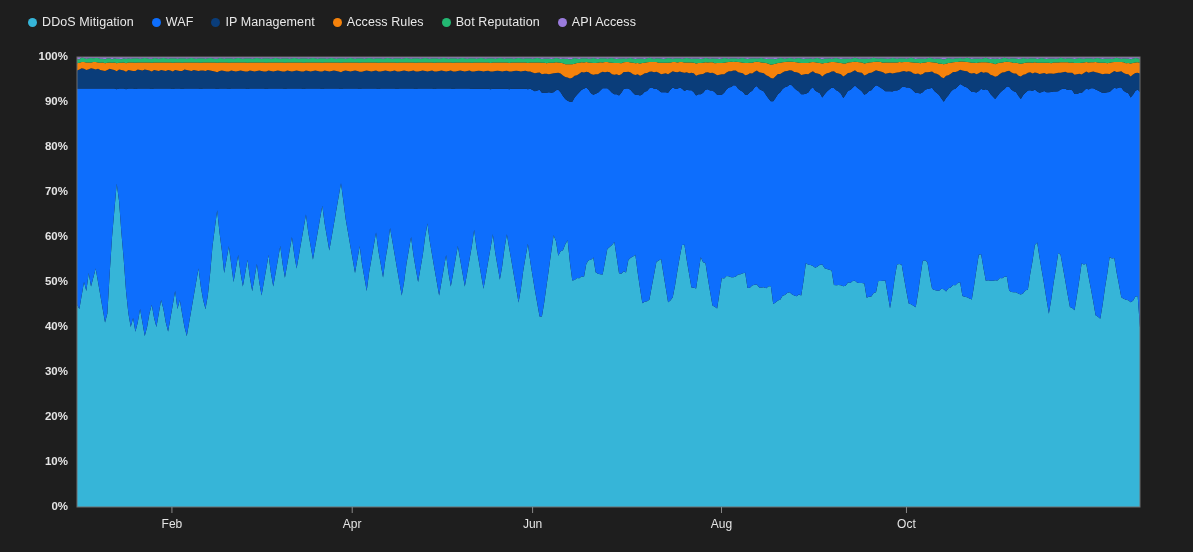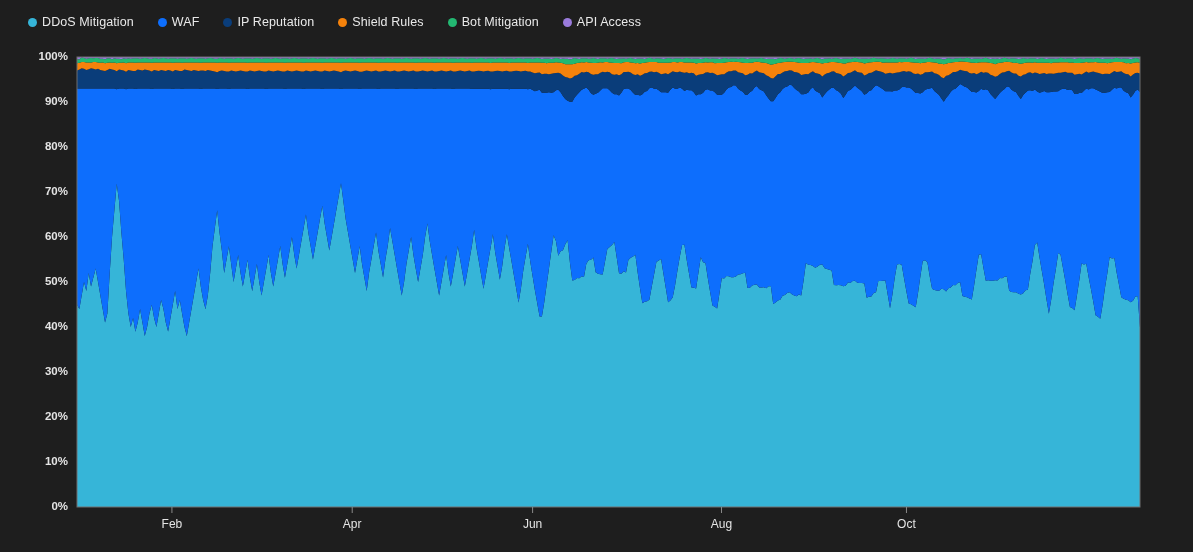--- a/index.html
+++ b/index.html
@@ -27,21 +27,21 @@
     position: absolute;
     left: 0;
     top: 0;
     width: 1193px;
     height: 44px;
     display: flex;
     align-items: center;
     justify-content: flex-start;
     padding-left: 28px;
     box-sizing: border-box;
-    gap: 6px;
+    gap: 0px;
   }
   .legend-item {
     display: flex;
     align-items: center;
     margin-right: 18px;
     cursor: pointer;
     white-space: nowrap;
   }
   .legend-dot {
     width: 9px;
@@ -101,29 +101,29 @@
       <div class="legend-item">
         <span class="legend-dot" style="background: rgb(54, 181, 216);"></span>
         <span class="legend-label">DDoS Mitigation</span>
       </div>
       <div class="legend-item">
         <span class="legend-dot" style="background: rgb(13, 110, 253);"></span>
         <span class="legend-label">WAF</span>
       </div>
       <div class="legend-item">
         <span class="legend-dot" style="background: rgb(10, 61, 122);"></span>
-        <span class="legend-label">IP Reputation</span>
+        <span class="legend-label">IP Management</span>
       </div>
       <div class="legend-item">
         <span class="legend-dot" style="background: rgb(245, 130, 11);"></span>
-        <span class="legend-label">Shield Rules</span>
+        <span class="legend-label">Access Rules</span>
       </div>
       <div class="legend-item">
         <span class="legend-dot" style="background: rgb(35, 184, 114);"></span>
-        <span class="legend-label">Bot Mitigation</span>
+        <span class="legend-label">Bot Reputation</span>
       </div>
       <div class="legend-item">
         <span class="legend-dot" style="background: rgb(154, 123, 220);"></span>
         <span class="legend-label">API Access</span>
       </div>
     </div>
 
   <div id="chart-wrap">
     <svg id="chart-svg" width="1193" height="508" viewBox="0 0 1193 508">
       <g id="g-yticks">

